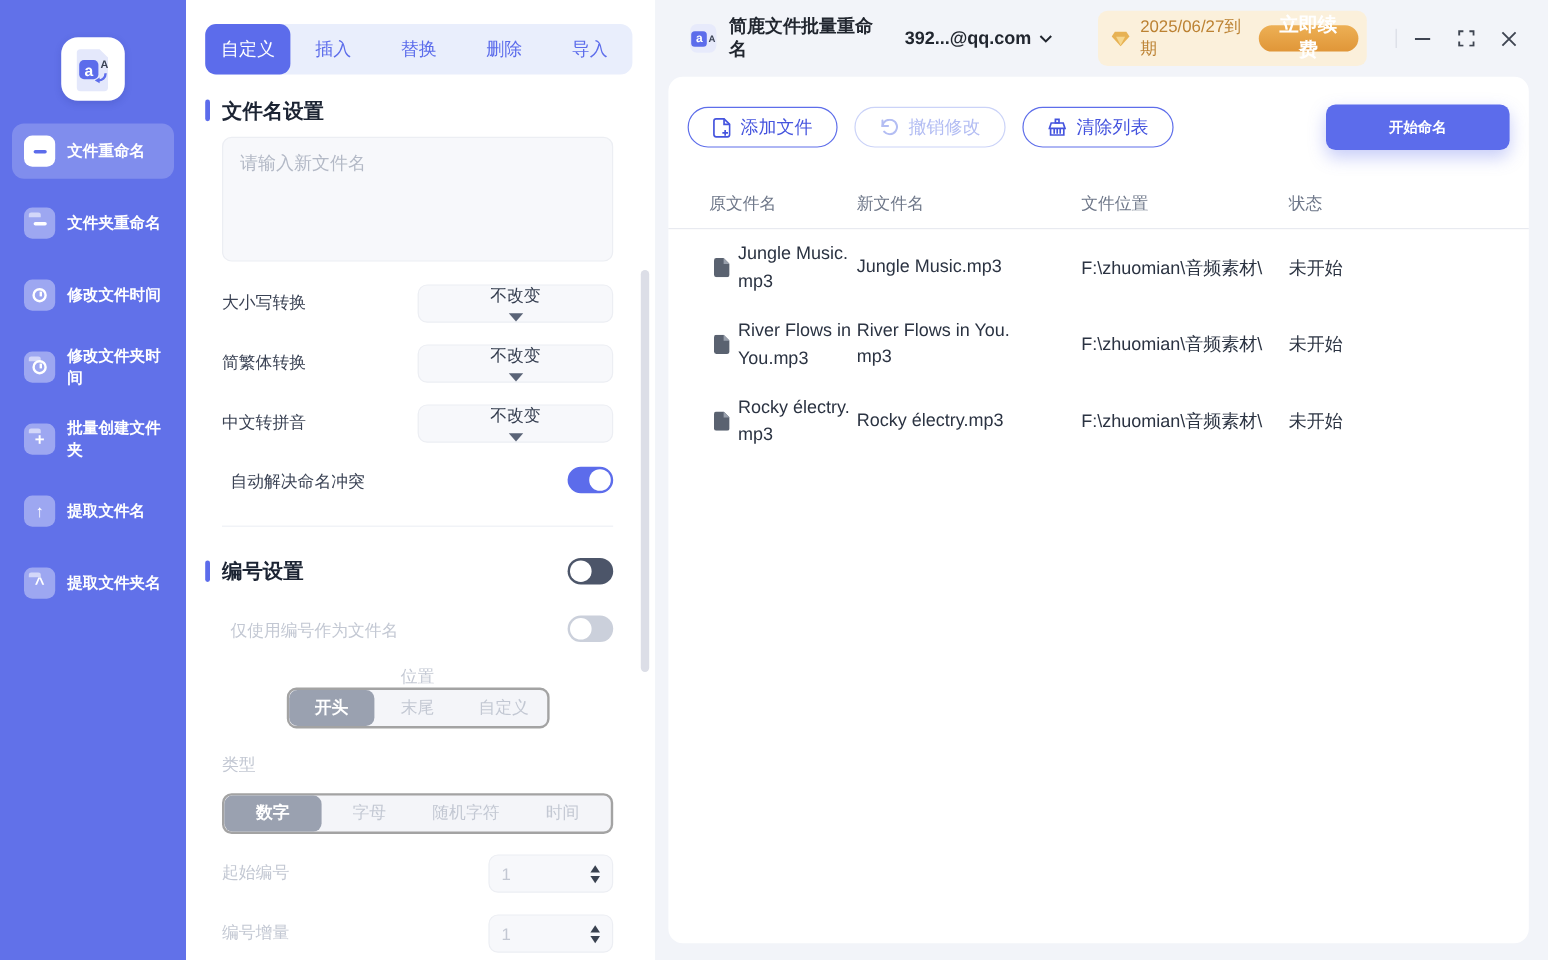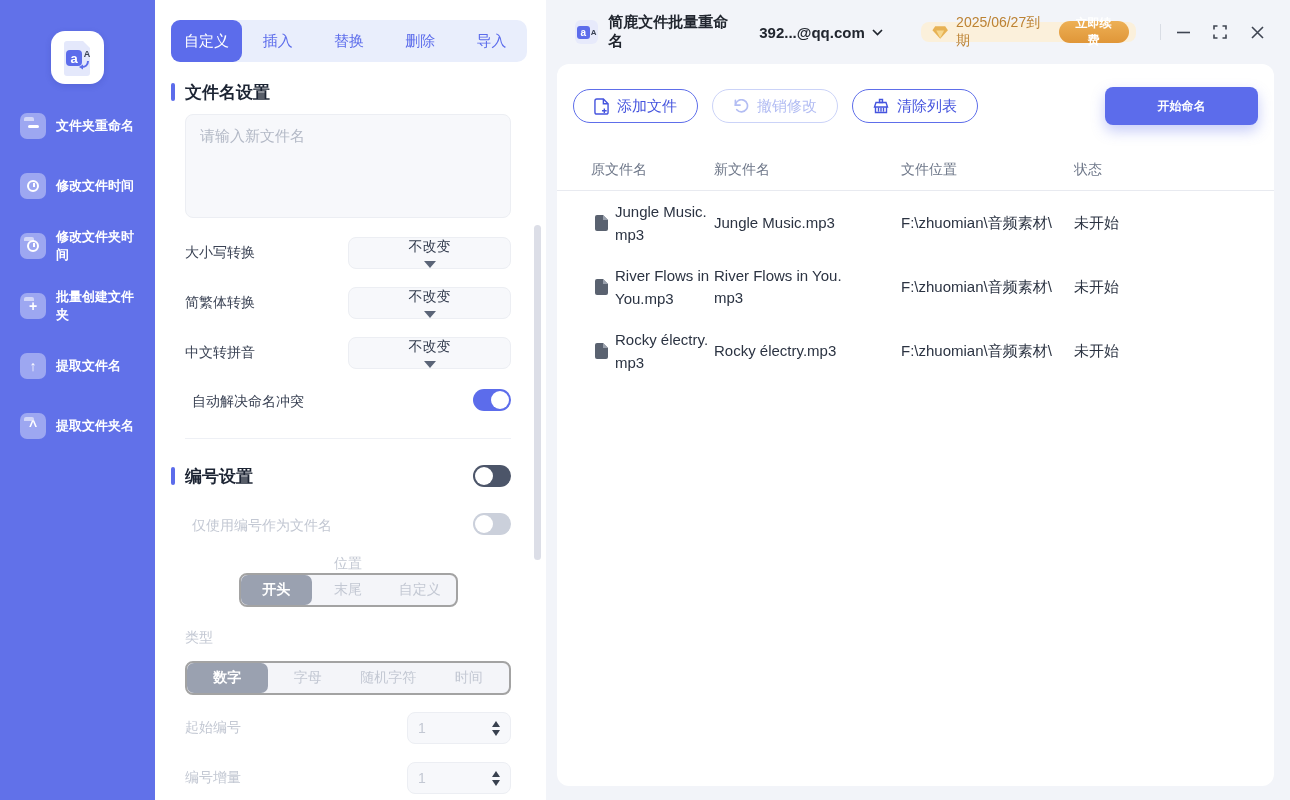--- a/index.html
+++ b/index.html
@@ -74,24 +74,24 @@
 
   
   .right { position:absolute; left:546px; top:0; width:744px; height:800px; background:#F2F4F9; }
   .titlebar { height:64px; display:flex; align-items:center; padding:0 18px 0 29px; }
   .app-ico { width:24px; height:24px; border-radius:6px; background:#E7EAFB; display:flex; align-items:center; justify-content:center; }
   .app-ico .a-box { width:13px; height:13px; background:#5C6CEB; border-radius:3px; color:#fff; font-size:10px;
                     font-weight:bold; display:flex; align-items:center; justify-content:center; margin-right:1px; }
   .app-ico .a-cap { font-size:8px; color:#3A4254; font-weight:bold; }
   .app-title { margin-left:10px; font-size:15px; font-weight:bold; color:#21262F; }
   .account { margin-left:20px; display:flex; align-items:center; gap:7px; font-size:15px; font-weight:bold; color:#21262F; cursor:pointer; }
-  .vip { margin-left:38px; height:20px; border-radius:8px; background:#FBF0DB; display:flex; align-items:center;
+  .vip { margin-left:38px; height:46px; border-radius:8px; background:#FBF0DB; display:flex; align-items:center;
          gap:8px; padding:0 7px 0 11px; }
   .vip-text { font-size:14px; color:#BC8233; }
-  .renew { height:22px; border-radius:11px; padding:0 12px; border:none; color:#fff; font-size:12px; font-weight:bold;
+  .renew { height:22px; border-radius:11px; padding:0 12px; border:none; color:#fff; font-size:16px; font-weight:bold;
            background:linear-gradient(180deg,#EDB055,#E09638); cursor:pointer; display:flex; align-items:center; }
   .win-sep { width:1px; height:16px; background:#D9DDE5; margin-left:24px; }
   .win-btn { width:30px; height:30px; margin-left:8px; display:flex; align-items:center; justify-content:center;
              cursor:pointer; border-radius:6px; background:transparent; border:none; }
   .card { position:absolute; left:11px; top:64px; width:717px; height:722px; background:#fff; border-radius:12px; }
   .toolbar { display:flex; align-items:center; padding:23px 16px 0 16px; }
   .pill { height:34px; border-radius:17px; border:1px solid #5E6EEA; background:#fff; color:#4554DE; font-size:15px;
           display:flex; align-items:center; gap:8px; padding:0 20px; margin-right:14px; cursor:pointer; font-family:inherit; }
   .pill.disabled { border-color:#CBD3F8; color:#B3BDF3; cursor:default; }
   .start-btn { margin-left:auto; width:153px; height:38px; border-radius:8px; border:none; background:#5C6CEB;
@@ -118,20 +118,26 @@
       <svg width="36" height="38" viewBox="0 0 36 38">
         <path d="M7 2h16l7 7v25a3 3 0 0 1-3 3H7a3 3 0 0 1-3-3V5a3 3 0 0 1 3-3z" fill="#E4E8FB"></path>
         <rect x="6" y="11" width="16" height="16" rx="4" fill="#5C6CEB"></rect>
         <text x="14" y="24" text-anchor="middle" font-size="13" font-weight="bold" fill="#fff">a</text>
         <text x="27" y="18" text-anchor="middle" font-size="9" font-weight="bold" fill="#3A4254">A</text>
         <path d="M28 22c0 4-3 6-6 6" stroke="#5C6CEB" stroke-width="2" fill="none"></path>
         <path d="M19 28l4-2.4v4.8z" fill="#5C6CEB"></path>
       </svg>
     </div>
     <nav class="nav">
+      <div class="nav-item active">
+        <span class="ni white">
+            <span class="dash"></span>
+          </span>
+        <span>文件重命名</span>
+      </div>
       <div class="nav-item">
         <span class="ni">
             <span class="tab-top"></span>
             <span class="dash"></span>
           </span>
         <span>文件夹重命名</span>
       </div>
       <div class="nav-item">
         <span class="ni">
             <span class="clock"></span>

